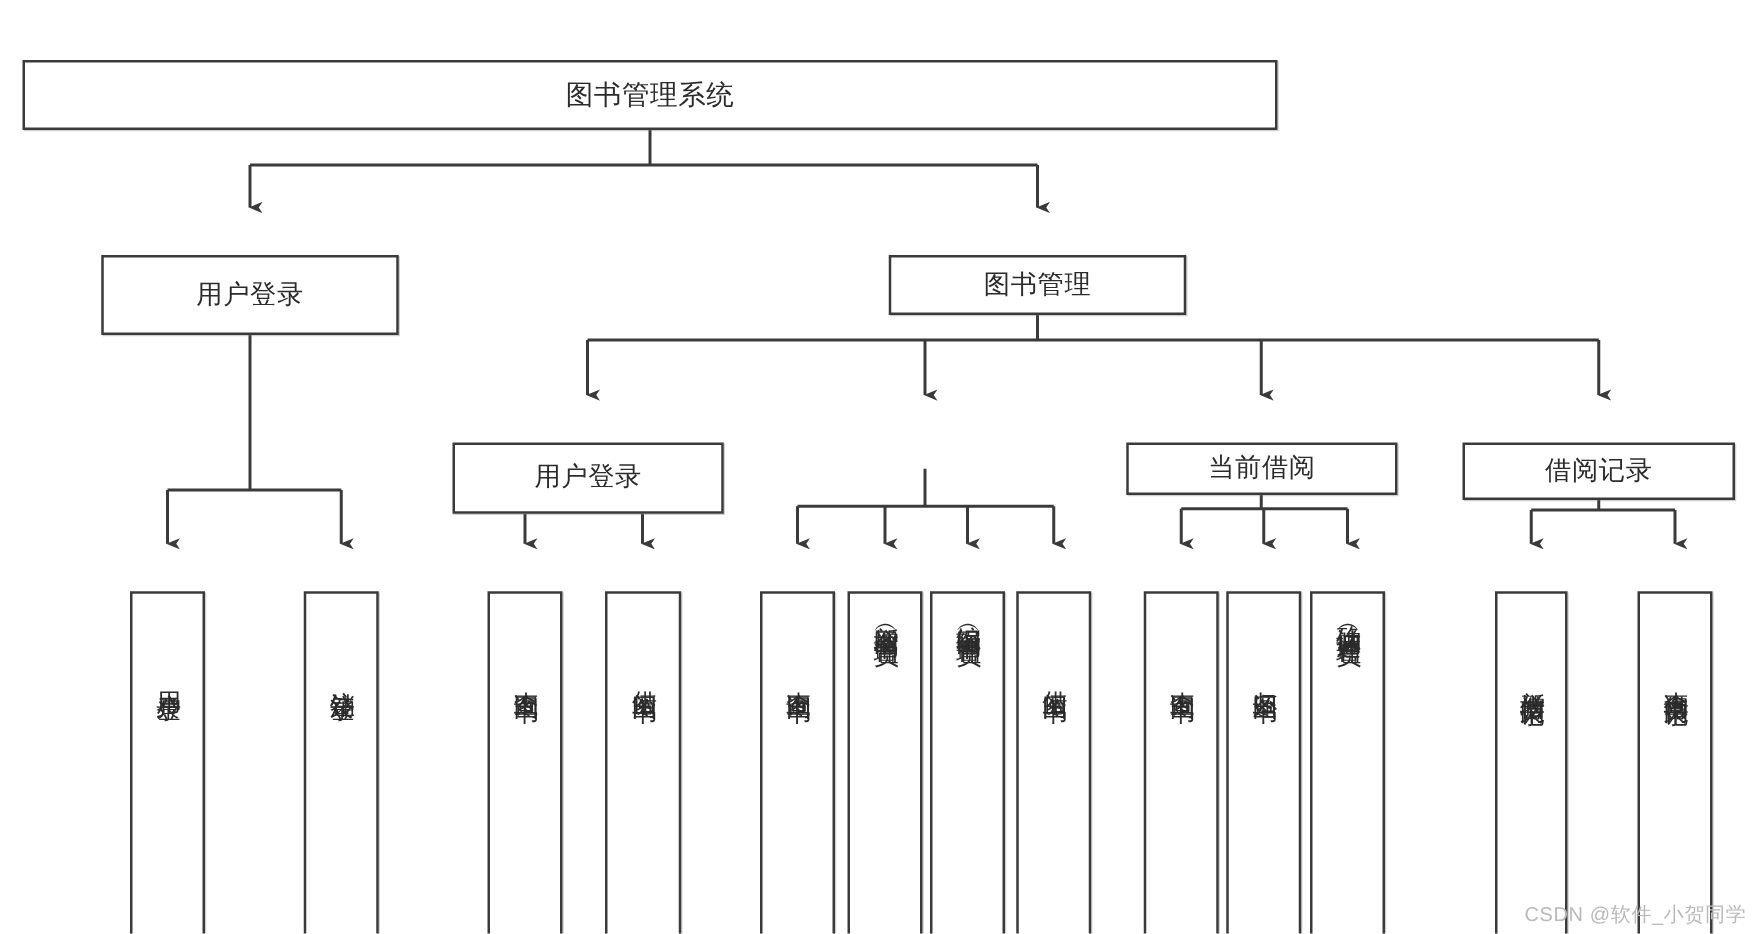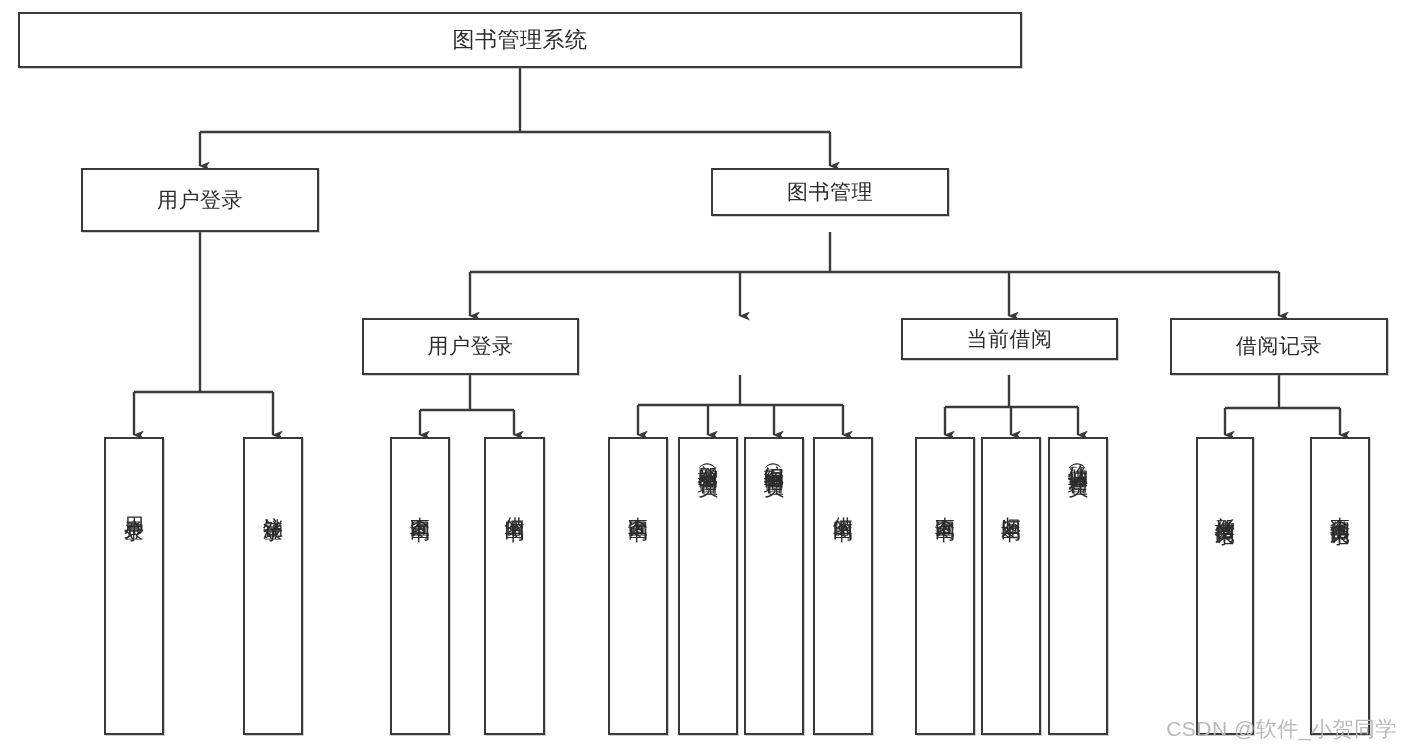--- a/index.html
+++ b/index.html
@@ -29,20 +29,21 @@
   .node {
     position: absolute;
     box-sizing: border-box;
     border: 2px solid #3a3a3a;
     background: #ffffff;
     display: flex;
     align-items: center;
     justify-content: center;
     color: #2b2b2b;
     box-shadow: 1px 1px 0 rgba(120,120,120,0.35);
+    margin-top: 36px;
   }
   .node-label {
     display: block;
     text-align: center;
     line-height: 1.18;
     color: #2b2b2b;
     letter-spacing: 0.5px;
   }
   
   .node.horiz .node-label {
@@ -70,21 +71,21 @@
   .node.vert.mid .node-label {
     margin-top: 52px;
   }
   .node.vert.tall .node-label {
     margin-top: 0px;
   }
   #watermark {
     position: absolute;
     right: 8px;
     bottom: 4px;
-    font-size: 21px;
+    font-size: 16px;
     color: #b9b9b9;
     letter-spacing: 0.5px;
     white-space: nowrap;
     user-select: none;
   }
 </style>
 </head>
 <body>
 
 <div id="diagram-root">
@@ -142,21 +143,21 @@
   <div class="node horiz" style="left: 711px; top: 168px; width: 238px; height: 48px;">
     <span class="node-label">图书管理</span>
   </div>
 
   <div class="node horiz" style="left: 362px; top: 318px; width: 217px; height: 57px;">
     <span class="node-label">用户登录</span>
   </div>
   <div class="node horiz" style="left: 901px; top: 318px; width: 217px; height: 42px;">
     <span class="node-label">当前借阅</span>
   </div>
-  <div class="node horiz" style="left: 1170px; top: 318px; width: 218px; height: 57px;">
+  <div class="node horiz" style="left: 1170px; top: 318px; width: 218px; height: 46px;">
     <span class="node-label">借阅记录</span>
   </div>
 
   <div class="node vert mid" style="left: 104px; top: 437px; width: 60px; height: 298px;">
     <span class="node-label">用户登录</span>
   </div>
   <div class="node vert mid" style="left: 243px; top: 437px; width: 60px; height: 298px;">
     <span class="node-label">注销登录</span>
   </div>
   <div class="node vert mid" style="left: 390px; top: 437px; width: 60px; height: 298px;">

